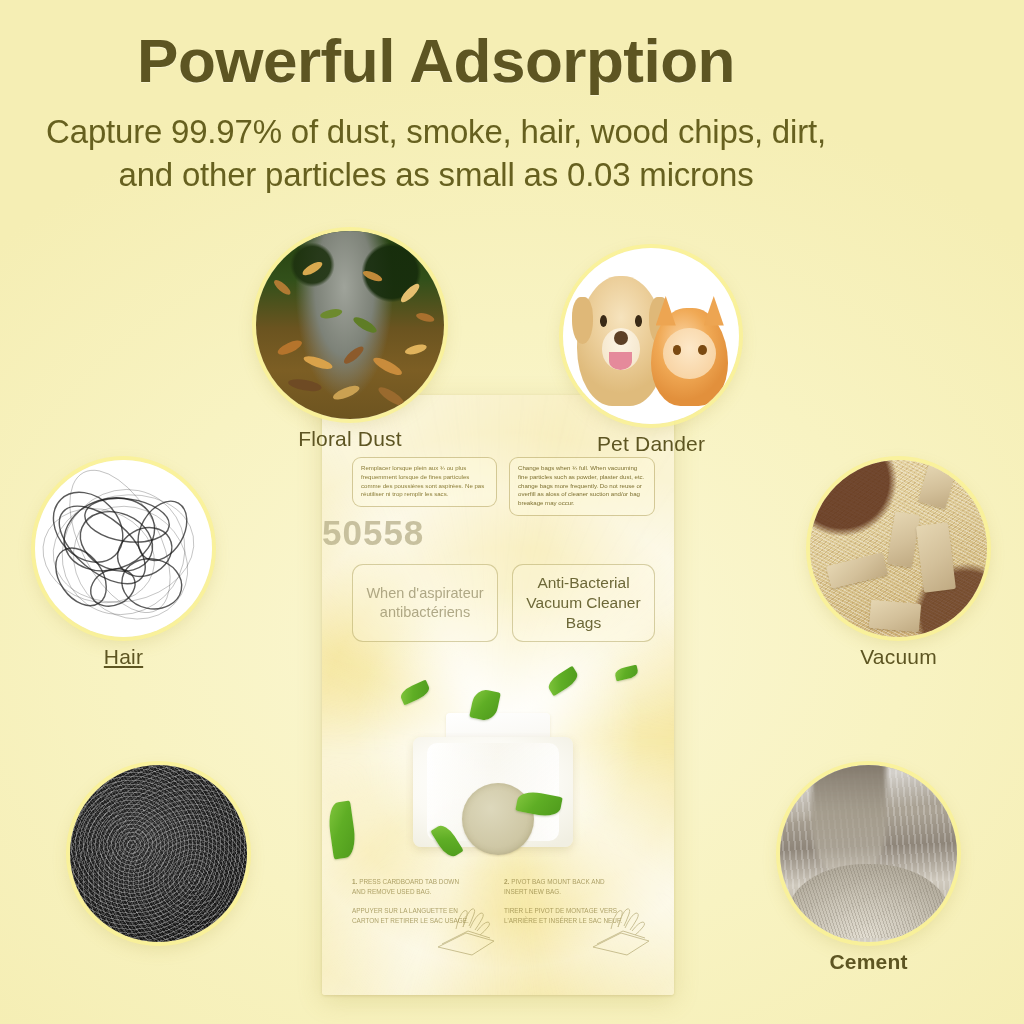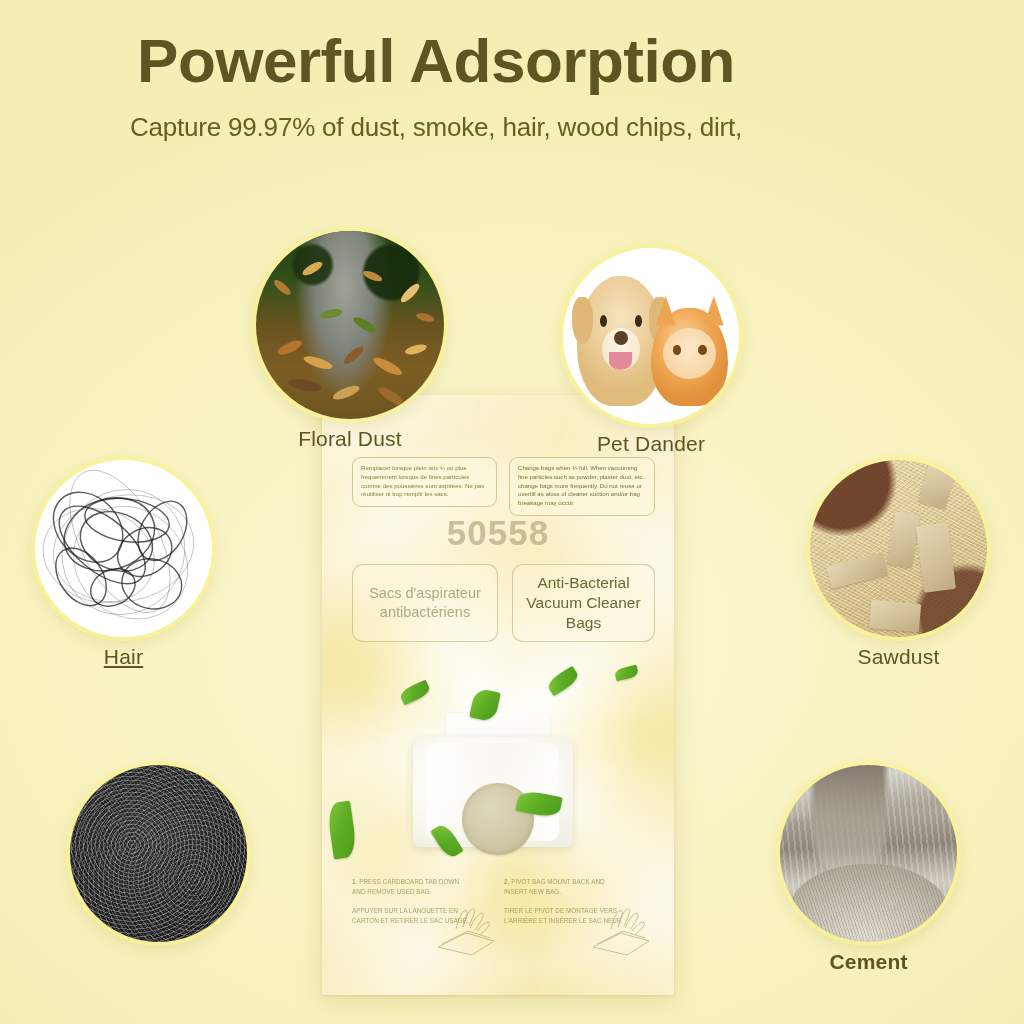--- a/index.html
+++ b/index.html
@@ -19,21 +19,21 @@
 
   
   .header{ position:absolute; top:28px; left:0; width:872px; text-align:center; }
   .title{
     font-size:62px; font-weight:bold; color:#5d5522;
     letter-spacing:-0.5px; line-height:1.06;
     text-shadow:0 1px 0 rgba(255,255,255,.35);
   }
   .subtitle{
     margin-top:16px;
-    font-size:26px; color:#66601f; line-height:1.32;
+    font-size:33px; color:#66601f; line-height:1.32;
     font-weight:400; letter-spacing:-0.2px;
   }
 
   
   .package{
     position:absolute; left:322px; top:395px;
     width:352px; height:600px;
     border-radius:3px;
     overflow:hidden;
     background:
@@ -84,21 +84,21 @@
     padding:6px 8px 7px 8px;
     font-size:6.1px; line-height:1.45;
     color:#8a7c36;
     background:rgba(255,252,226,.34);
   }
   .note.fr{ left:30px; top:62px; width:145px; }
   .note.en{ left:187px; top:62px; width:146px; color:#7d7030; }
 
   .model{
     position:absolute; left:0; top:118px; width:100%;
-    text-align:center; font-size:35px; font-weight:bold;
+    text-align:left; font-size:35px; font-weight:bold;
     color:rgba(168,160,120,.62);
     letter-spacing:1px;
   }
 
   .namebox{
     position:absolute;
     border:1px solid rgba(150,133,52,.38);
     border-radius:11px;
     display:flex; align-items:center; justify-content:center;
     text-align:center;
@@ -289,34 +289,35 @@
 </style>
 </head>
 <body>
 
 <div id="stage">
 
   <div class="header">
     <div class="title">Powerful Adsorption</div>
     <div class="subtitle">
       <div>Capture 99.97% of dust, smoke, hair, wood chips, dirt,</div>
+      <div>and other particles as small as 0.03 microns</div>
     </div>
   </div>
 
   <div class="package">
     <div class="swirl"></div>
     <div class="swirl2"></div>
     <div class="pkg-glow"></div>
 
     <div class="note fr">Remplacer lorsque plein aux ¾ ou plus frequemment lorsque de fines particules comme des poussières sont aspirées. Ne pas réutiliser ni trop remplir les sacs.</div>
     <div class="note en">Change bags when ¾ full. When vacuuming fine particles such as powder, plaster dust, etc. change bags more frequently. Do not reuse or overfill as aloss of cleaner suction and/or bag breakage may occur.</div>
 
     <div class="model">50558</div>
 
-    <div class="namebox fr">Sacs d'aspirateur antibactériens</div>
+    <div class="namebox fr">When d'aspirateur antibactériens</div>
     <div class="namebox en">Anti-Bacterial Vacuum Cleaner Bags</div>
 
     <div class="bag-wrap">
       <div class="bag-back"></div>
       <div class="bag-front"></div>
       <div class="bag-fold"></div>
       <div class="bag-disc"></div>
     </div>
 
     <div class="leaf" style="left:78px; top:290px; width:30px; height:15px; transform:rotate(-24deg);">
@@ -457,21 +458,21 @@
   <div class="bubble" id="b-saw">
     <div class="disc">
       <div class="tex tex-saw">
         <div class="chip" style="left:10%; top:56%; width:33%; height:13%; transform:rotate(-14deg);"></div>
         <div class="chip" style="left:46%; top:30%; width:14%; height:30%; transform:rotate(9deg);"></div>
         <div class="chip" style="left:62%; top:36%; width:18%; height:38%; transform:rotate(-7deg);"></div>
         <div class="chip" style="left:64%; top:4%; width:16%; height:22%; transform:rotate(16deg);"></div>
         <div class="chip" style="left:34%; top:80%; width:28%; height:16%; transform:rotate(5deg);"></div>
       </div>
     </div>
-    <div class="cap">Sawdust</div>
+    <div class="cap">Vacuum</div>
   </div>
 
   <div class="bubble" id="b-particle">
     <div class="disc">
       <div class="tex tex-particle"></div>
     </div>
   </div>
 
   <div class="bubble" id="b-cement">
     <div class="disc">

